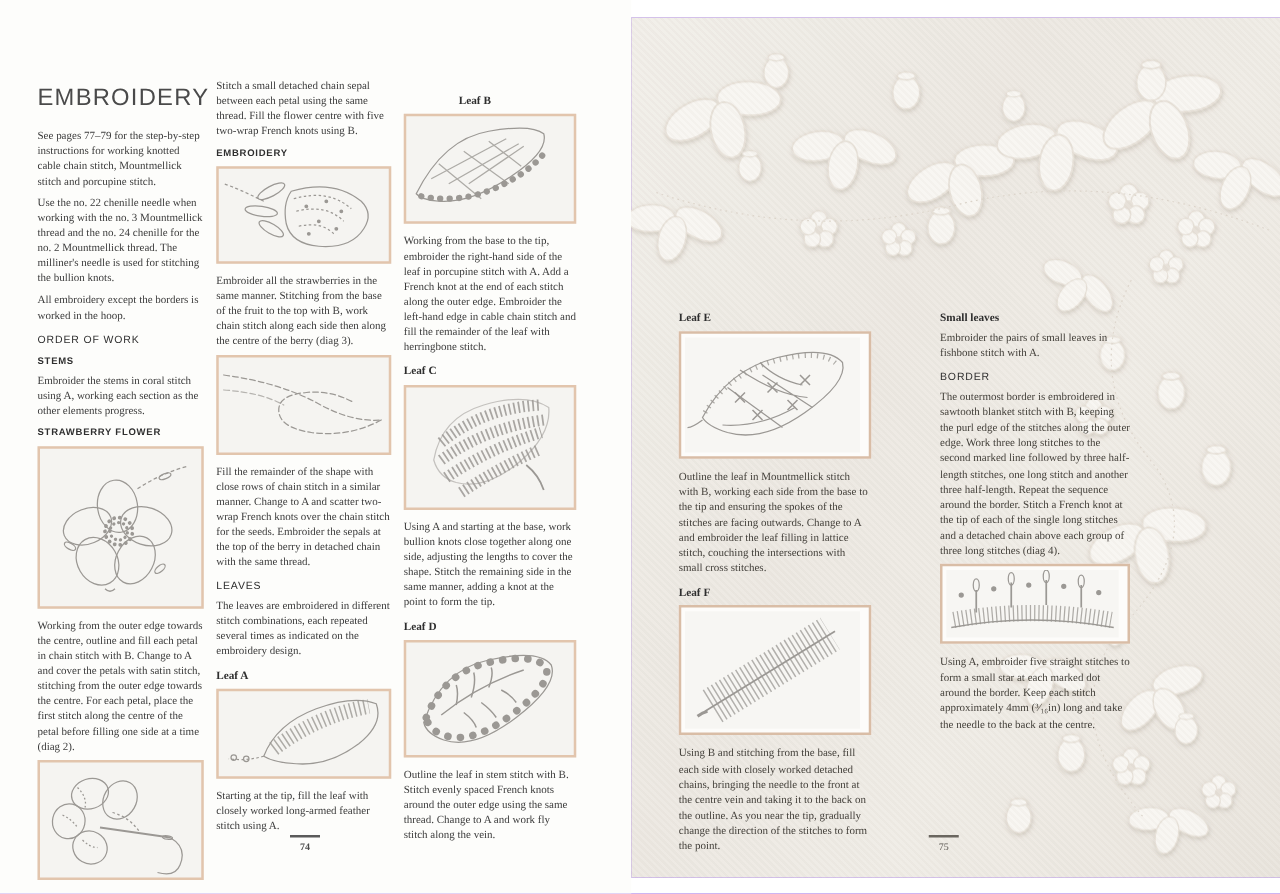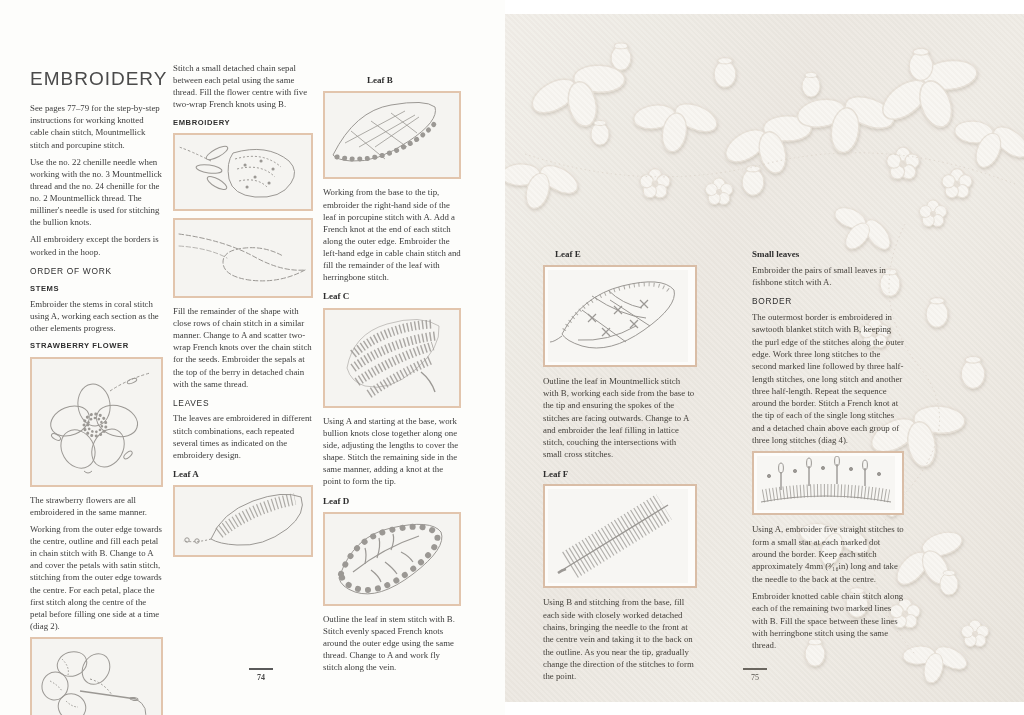--- a/index.html
+++ b/index.html
@@ -65,21 +65,20 @@
             <ellipse cx="100" cy="22" rx="5" ry="2" transform="rotate(-22 100 22)"></ellipse>
             <ellipse cx="24" cy="78" rx="5" ry="2.4" transform="rotate(30 24 78)"></ellipse>
             <ellipse cx="96" cy="96" rx="5" ry="2.4" transform="rotate(-40 96 96)"></ellipse>
             <path d="M52,112 q4,4 8,0"></path>
             <path d="M52,66 a11,11 0 1 0 22,0 a11,11 0 1 0 -22,0" stroke-dasharray="0.1 4.5" stroke-linecap="round" stroke-width="3"></path>
             <path d="M56,66 a7,7 0 1 0 14,0 a7,7 0 1 0 -14,0" stroke-dasharray="0.1 4" stroke-linecap="round" stroke-width="2.6"></path>
           </g>
         </svg>
       </div>
 
-      <p>The strawberry flowers are all embroidered in the same manner.</p>
       <p>Working from the outer edge towards the centre, outline and fill each petal in chain stitch with B. Change to A and cover the petals with satin stitch, stitching from the outer edge towards the centre. For each petal, place the first stitch along the centre of the petal before filling one side at a time (diag 2).</p>
 
       <div class="frame">
         <svg width="129" height="92" viewBox="0 0 129 92">
           <g class="sketch">
             <ellipse cx="40" cy="25" rx="15" ry="12" transform="rotate(-18 40 25)"></ellipse>
             <ellipse cx="23" cy="47" rx="13" ry="14" transform="rotate(12 23 47)"></ellipse>
             <ellipse cx="40" cy="68" rx="14" ry="13" transform="rotate(30 40 68)"></ellipse>
             <ellipse cx="64" cy="30" rx="13" ry="16" transform="rotate(30 64 30)"></ellipse>
             <path d="M30,20 q8,8 6,16 M18,42 q8,4 12,10 M34,62 q6,6 12,6" stroke-dasharray="1.5 1.8"></path>
@@ -103,20 +102,21 @@
             <path d="M60,24 q28,-8 46,8 M62,34 q24,-6 38,8 M64,46 q18,-4 28,6" stroke-dasharray="2 2"></path>
             <path d="M70,30 h.1 M86,26 h.1 M98,34 h.1 M80,42 h.1 M94,48 h.1 M72,52 h.1" stroke-linecap="round" stroke-width="3" stroke-dasharray="0.1 8"></path>
             <ellipse cx="42" cy="18" rx="12" ry="4" transform="rotate(-28 42 18)"></ellipse>
             <ellipse cx="34" cy="34" rx="13" ry="4" transform="rotate(8 34 34)"></ellipse>
             <ellipse cx="42" cy="48" rx="11" ry="4" transform="rotate(30 42 48)"></ellipse>
             <path d="M36,26 q-20,-10 -32,-14" stroke-dasharray="2.5 2"></path>
           </g>
         </svg>
       </div>
 
+      <p>Embroider all the strawberries in the same manner. Stitching from the base of the fruit to the top with B, work chain stitch along each side then along the centre of the berry (diag 3).</p>
 
       <div class="frame">
         <svg width="136" height="76" viewBox="0 0 136 76">
           <g class="sketch" stroke-width="3" stroke-linecap="round">
             <path d="M4,14 q44,6 74,22 q28,16 52,14" stroke-dasharray="4.5 2.5"></path>
             <path d="M130,50 q-26,14 -56,10 q-26,-4 -26,-18 q0,-12 22,-14 q20,-2 38,8" stroke-dasharray="4.5 2.5"></path>
             <path d="M4,26 q30,2 48,12" stroke-dasharray="4.5 2.5" opacity=".7"></path>
           </g>
         </svg>
       </div>
@@ -131,20 +131,21 @@
           <g class="sketch">
             <path d="M36,52 q10,-26 42,-38 q30,-11 48,-4 q6,16 -14,32 q-24,18 -50,16 q-18,-1 -26,-6 z"></path>
             <path d="M44,46 q34,-26 76,-34" stroke-width="12" stroke-dasharray="1.2 2.6" opacity=".8"></path>
             <path d="M36,52 q-14,4 -28,2" stroke-dasharray="2 2"></path>
             <circle cx="12" cy="53" r="2.2"></circle>
               <circle cx="22" cy="54" r="2.2"></circle>
           </g>
         </svg>
       </div>
 
+      <p>Starting at the tip, fill the leaf with closely worked long-armed feather stitch using A.</p>
     </div>
 
     <div class="col" style="left:323px;top:74px;width:138px;">
       <div class="leafhead" style="margin-top:0;padding-left:44px;">Leaf B</div>
 
       <div class="frame">
         <svg width="120" height="84" viewBox="0 0 120 84">
           <g class="sketch">
             <path d="M8,62 Q30,18 66,12 q34,-6 44,2 q4,14 -26,34 q-32,22 -58,20 q-14,-1 -18,-6 z"></path>
             <path d="M20,50 l60,-32 M34,54 l56,-32 M50,54 l44,-30 M26,38 l34,28 M46,28 l36,26 M66,20 l26,20" opacity=".8"></path>
@@ -179,21 +180,21 @@
             <path d="M16,60 Q30,24 66,16 q36,-8 46,4 q4,14 -28,38 q-32,24 -54,16 q-12,-4 -14,-14 z" stroke-width="6" stroke-dasharray="0.1 10" stroke-linecap="round"></path>
             <path d="M28,58 q30,-24 66,-36" stroke-width="1.2"></path>
             <path d="M40,50 q2,-10 0,-16 M52,44 q4,-12 2,-20 M66,36 q4,-10 2,-16 M46,56 q8,6 10,12 M60,48 q8,6 12,12 M76,38 q8,4 12,10" stroke-width="1.2"></path>
           </g>
         </svg>
       </div>
 
       <p>Outline the leaf in stem stitch with B. Stitch evenly spaced French knots around the outer edge using the same thread. Change to A and work fly stitch along the vein.</p>
     </div>
 
-    <div class="pagenum" style="left:191px;top:668px;width:140px;font-weight:bold;">
+    <div class="pagenum" style="left:174px;top:668px;width:140px;font-weight:bold;">
       <div class="rule"></div>
       <span>74</span>
     </div>
   </div>
 
   <div id="right-page">
 
     <svg id="photo-decor" width="519" height="688" viewBox="0 0 519 688">
       <defs>
         <filter id="soft" x="-30%" y="-30%" width="160%" height="160%">
@@ -255,21 +256,21 @@
         <use href="#flower5" transform="translate(470,620)"></use>
         <use href="#berry" transform="translate(310,640) scale(1.1)"></use>
       </g>
       <g stroke="#ddd6cc" fill="none" stroke-dasharray="1.4 3">
         <path d="M20,140 q120,40 240,10 q120,-30 250,20"></path>
         <path d="M400,210 q-40,80 20,150 q40,60 -30,130 q-50,70 20,150"></path>
       </g>
     </svg>
 
     <div class="rcol" style="left:38px;top:234px;width:154px;">
-      <div class="leafhead" style="margin-top:0;margin-left:12px;">Leaf E</div>
+      <div class="leafhead" style="margin-top:0;">Leaf E</div>
 
       <div class="rframe">
         <svg width="140" height="92" viewBox="0 0 140 92">
           <g class="sketch">
             <path d="M14,64 Q34,26 74,16 q40,-10 52,4 q4,16 -30,40 q-34,24 -62,16 q-16,-5 -20,-12 z"></path>
             <path d="M16,60 Q36,28 74,18 q36,-9 48,4" stroke-width="4" stroke-dasharray="1 4" opacity=".8"></path>
             <path d="M30,70 q30,2 58,-14 M44,26 q30,20 54,22 M60,20 q14,14 34,18 M34,40 l44,32 M62,30 l40,26" stroke-width="1"></path>
             <path d="M40,44 l8,8 M48,44 l-8,8 M66,36 l8,8 M74,36 l-8,8 M92,30 l8,8 M100,30 l-8,8 M54,58 l8,8 M62,58 l-8,8 M82,50 l8,8 M90,50 l-8,8" stroke-width="1.2"></path>
             <path d="M14,66 q-8,6 -12,6" stroke-width="1"></path>
           </g>
@@ -311,21 +312,20 @@
             <circle cx="12" cy="20" r="1.6" fill="#9b9894"></circle>
               <circle cx="38" cy="15" r="1.6" fill="#9b9894"></circle>
             <circle cx="66" cy="12" r="1.6" fill="#9b9894"></circle>
               <circle cx="94" cy="13" r="1.6" fill="#9b9894"></circle>
             <circle cx="122" cy="18" r="1.6" fill="#9b9894"></circle>
           </g>
         </svg>
       </div>
 
       <p>Using A, embroider five straight stitches to form a small star at each marked dot around the border. Keep each stitch approximately 4mm (³⁄₁₆in) long and take the needle to the back at the centre.</p>
-      <p>Embroider knotted cable chain stitch along each of the remaining two marked lines with B. Fill the space between these lines with herringbone stitch using the same thread.</p>
     </div>
 
     <div class="pagenum" style="left:180px;top:654px;width:140px;z-index:6;color:#55524c;text-align:center;">
       <div class="rule" style="background:#6a665f;"></div>
       <span>75</span>
     </div>
   </div>
 </div>
 
 </body></html>

